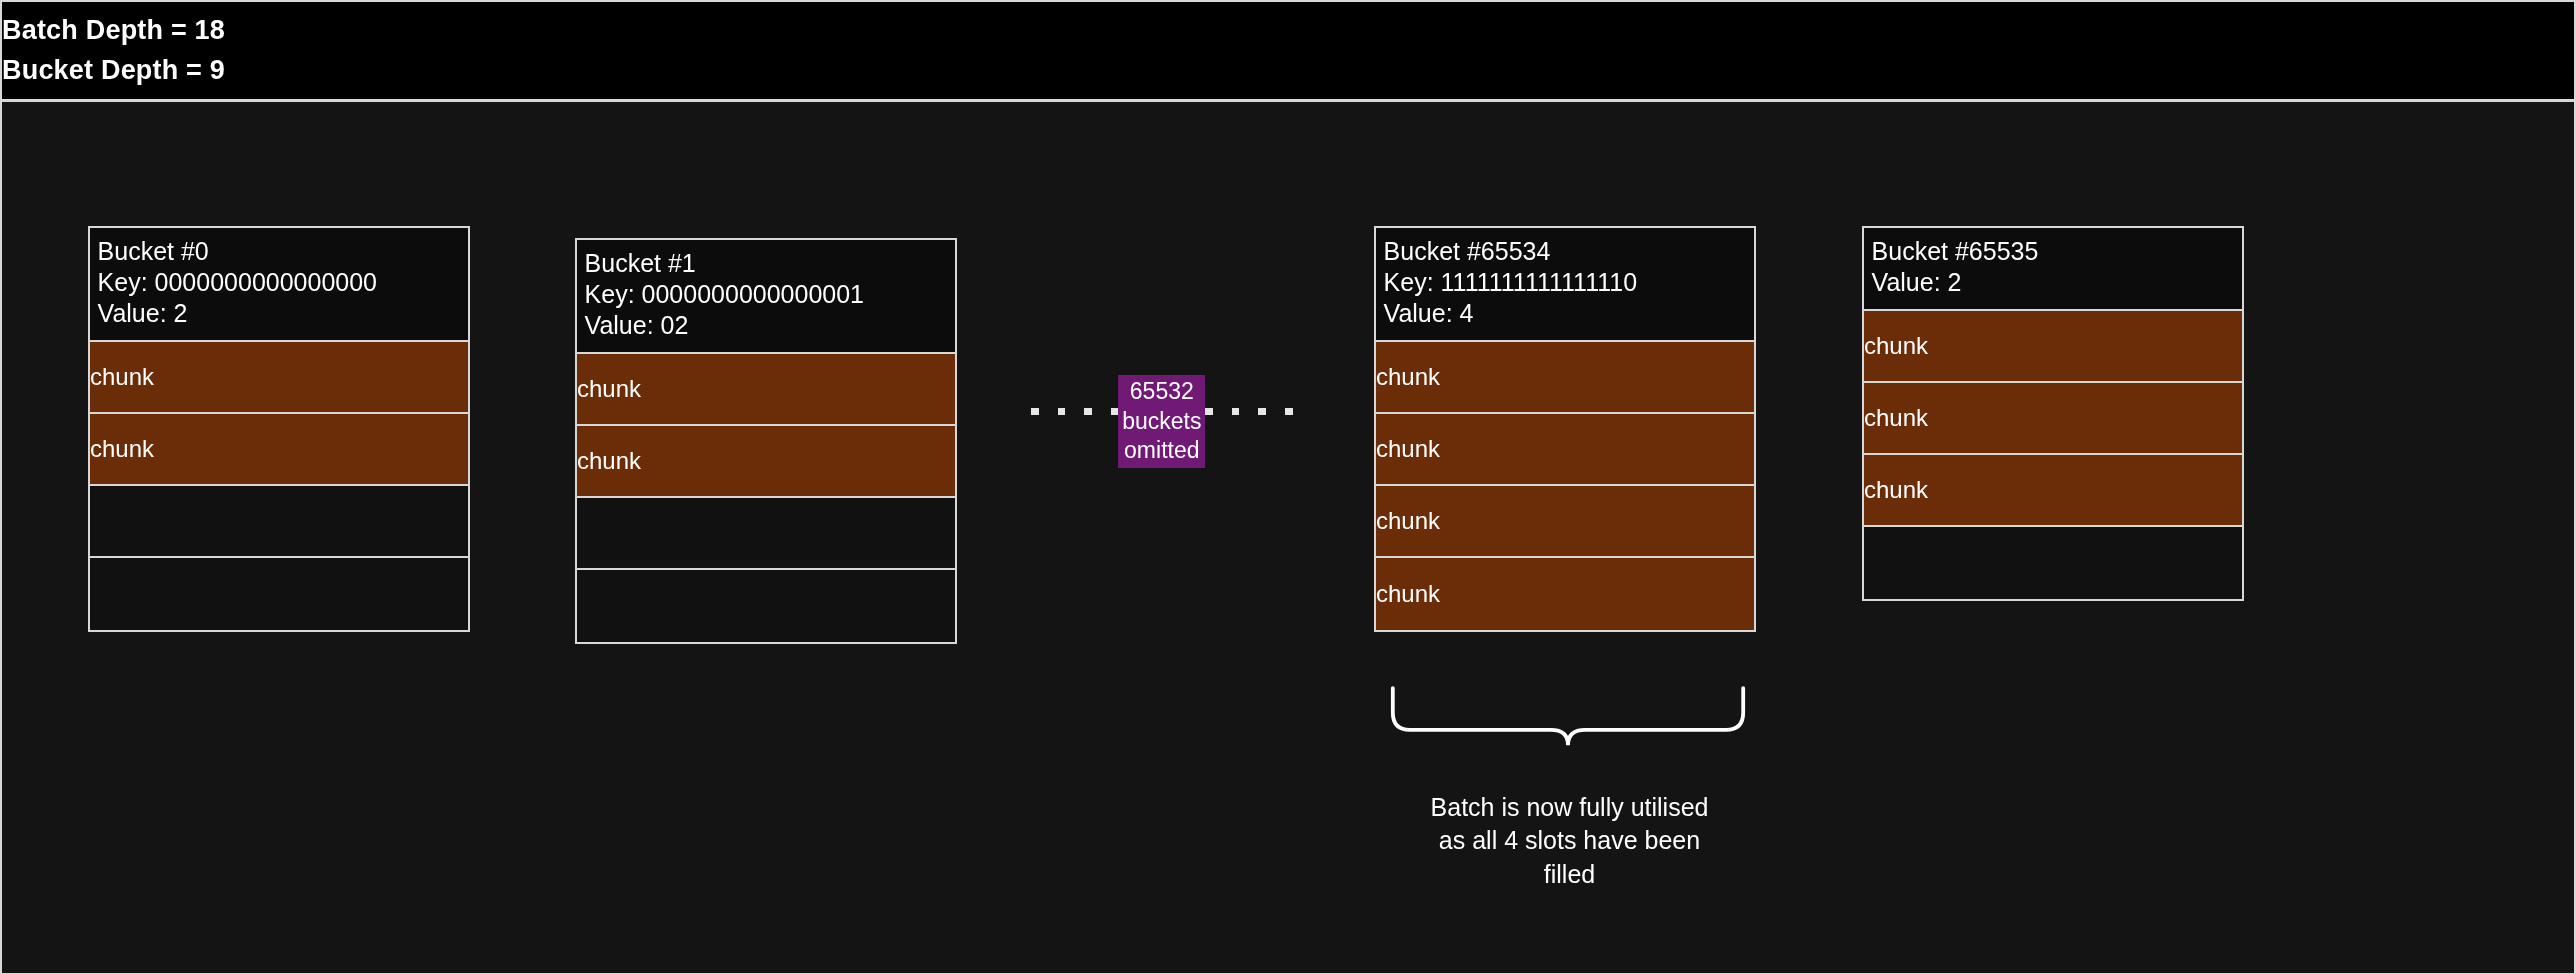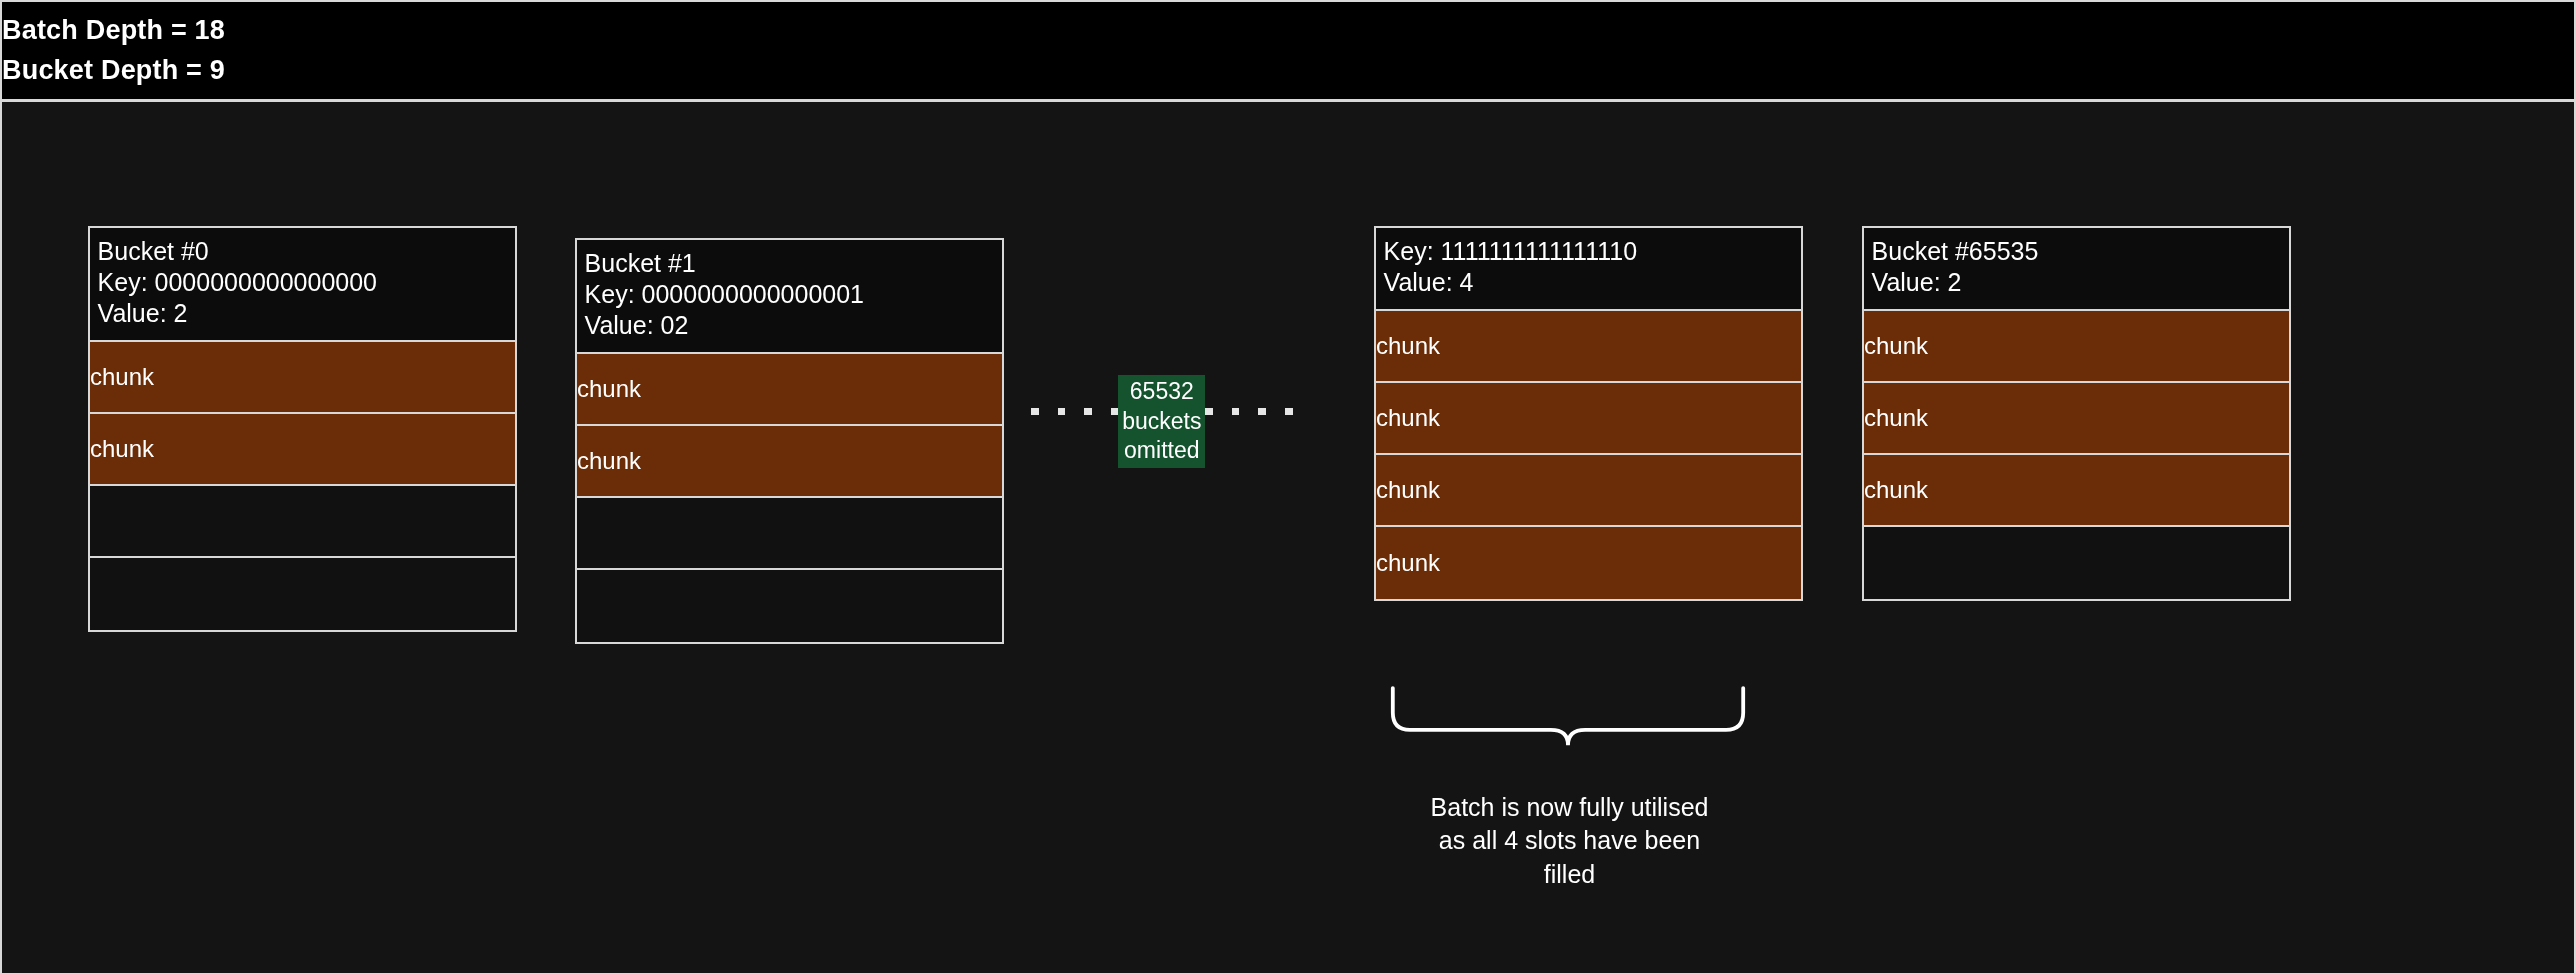--- a/index.html
+++ b/index.html
@@ -41,21 +41,21 @@
     font-size: 27px;
     font-weight: bold;
     line-height: 1.45;
     letter-spacing: 0.2px;
     white-space: pre;
   }
 
   
   .bucket {
     position: absolute;
-    width: 429px;
+    width: 382px;
     border: 2.9px solid #d8d8d8;
     box-sizing: border-box;
     background: #141414;
   }
   .bucket-head {
     padding: 7.6px 7.6px 11.4px 7.6px;
     border-bottom: 2.9px solid #d8d8d8;
     background: #0c0c0c;
   }
   .bucket-head .line {
@@ -92,21 +92,21 @@
     display: flex;
     align-items: center;
     gap: 19px;
   }
   .dots .dot {
     width: 7.6px;
     height: 7.6px;
     background: #e6e6e6;
   }
   .omitted-label {
-    background: #14532d;
+    background: #701a75;
     color: #ffffff;
     font-size: 23px;
     line-height: 1.28;
     text-align: center;
     padding: 1.9px 3.8px;
     white-space: pre-line;
     margin-top: 20px;
   }
 
   
@@ -189,20 +189,21 @@
     <div class="dots">
       <span class="dot"></span>
       <span class="dot"></span>
       <span class="dot"></span>
       <span class="dot"></span>
     </div>
   </div>
 
   <div class="bucket" style="left:1372px; top:224px;">
     <div class="bucket-head">
+      <div class="line">Bucket #65534</div>
       <div class="line">Key: 1111111111111110</div>
       <div class="line">Value: 4</div>
     </div>
     <div class="slots">
       <div class="slot filled">
           <span class="slot-label">chunk</span>
         </div>
       <div class="slot filled">
           <span class="slot-label">chunk</span>
         </div>

